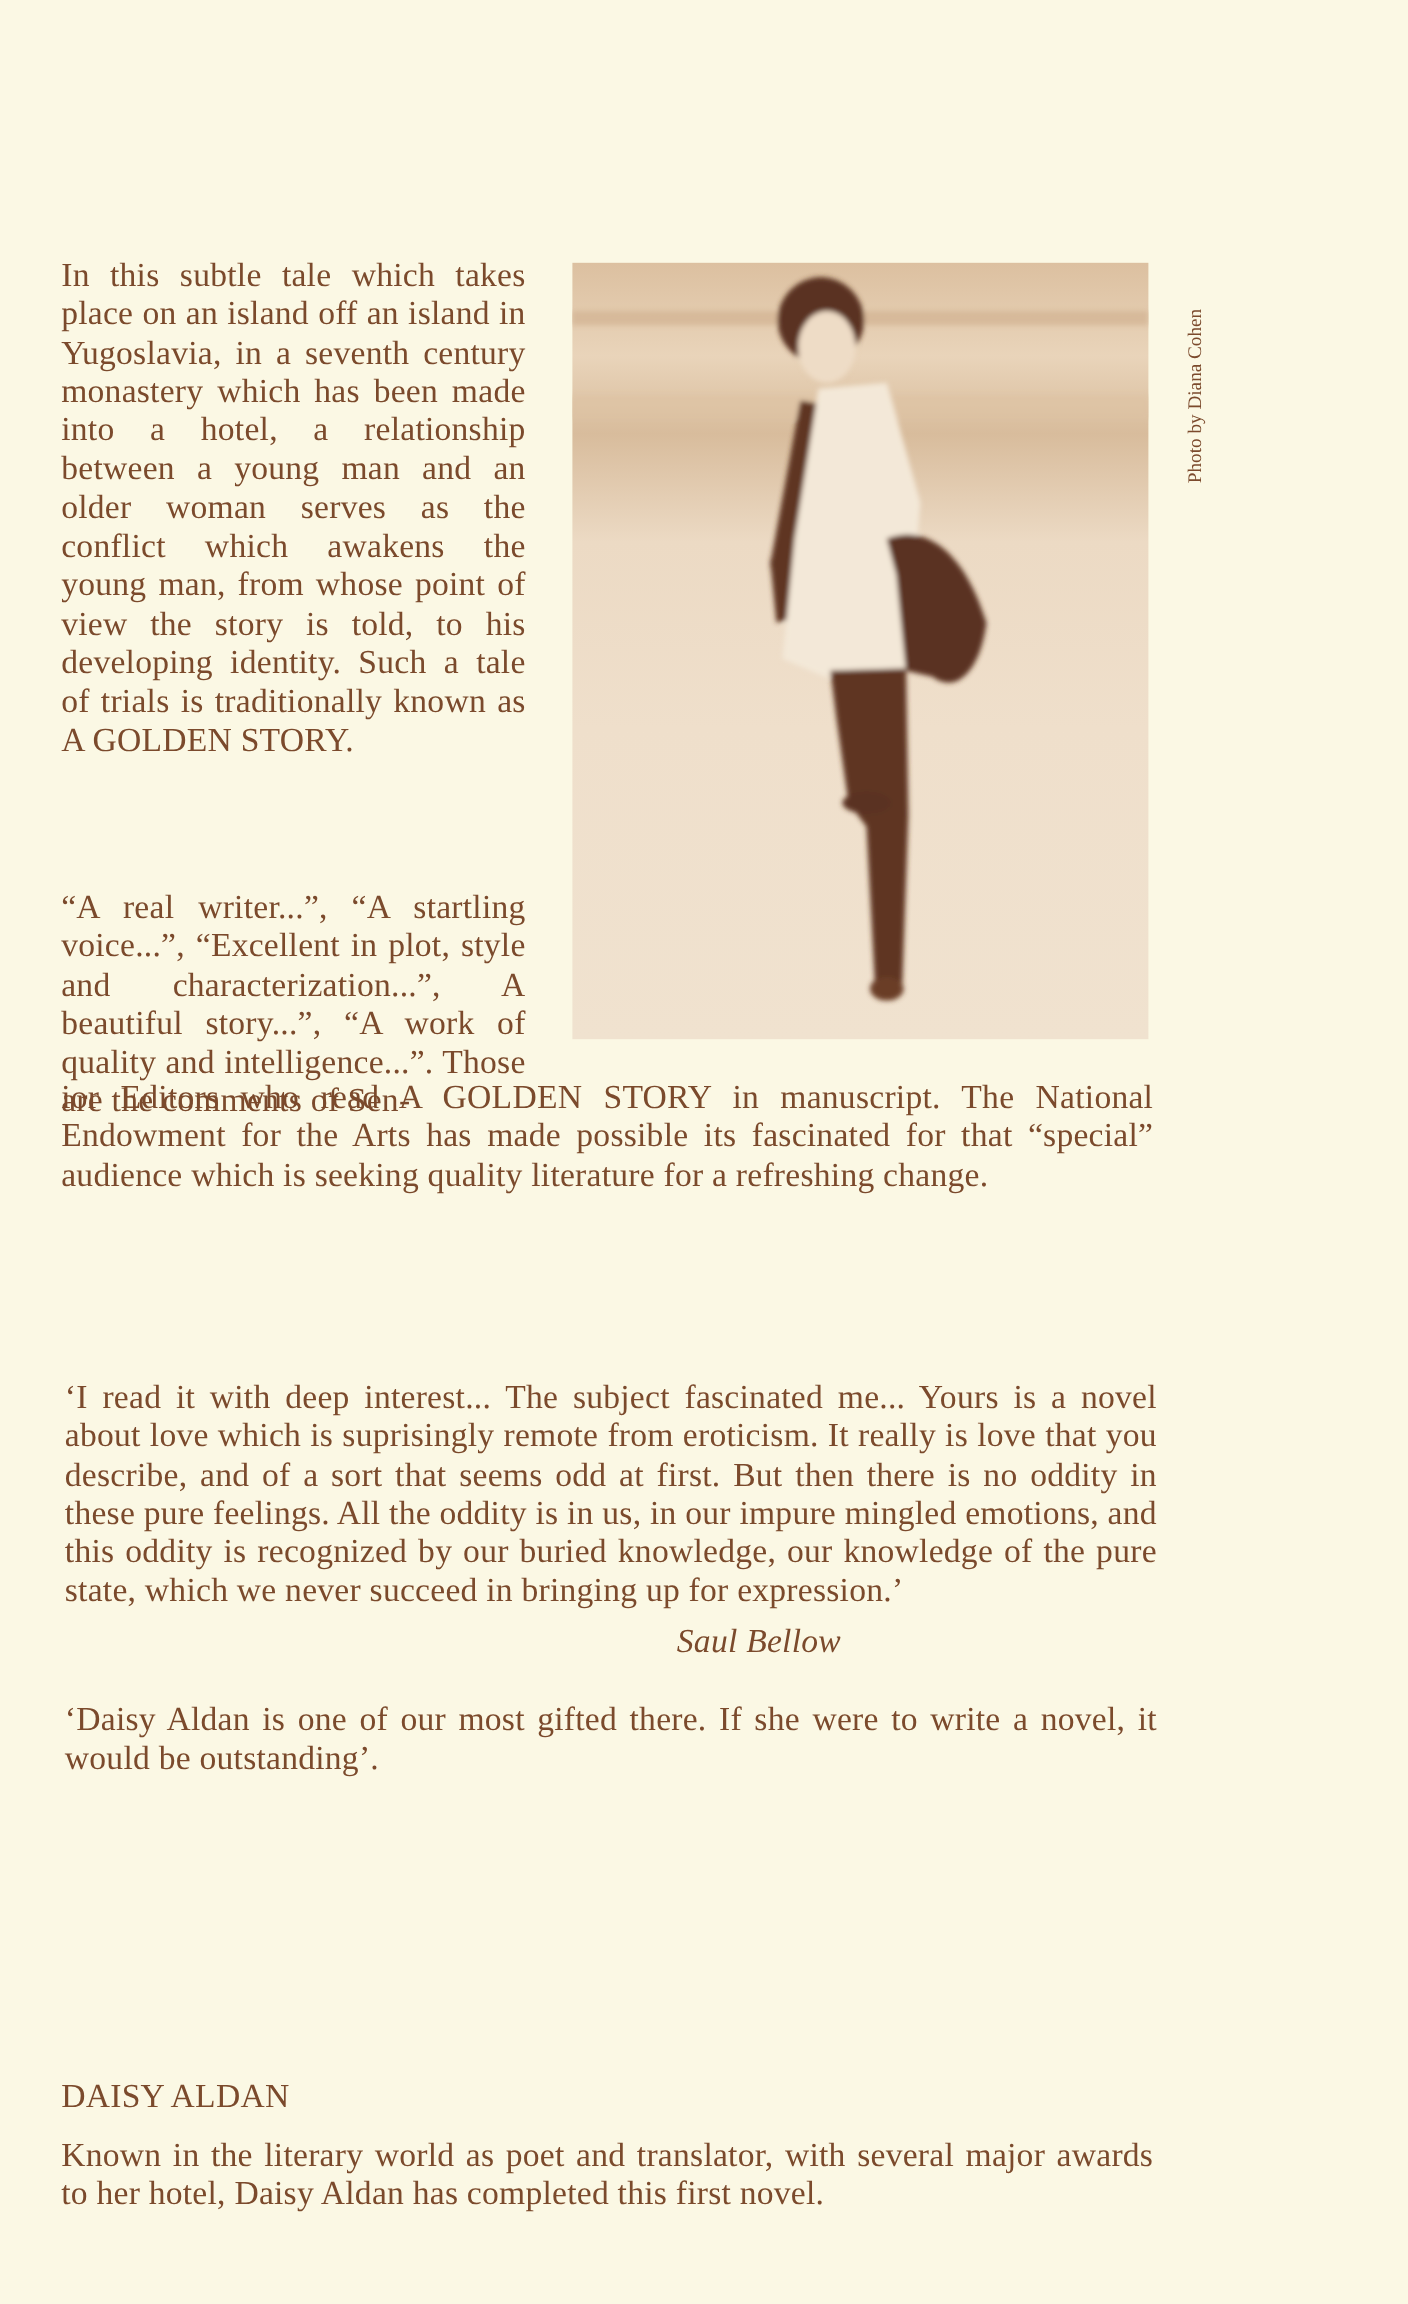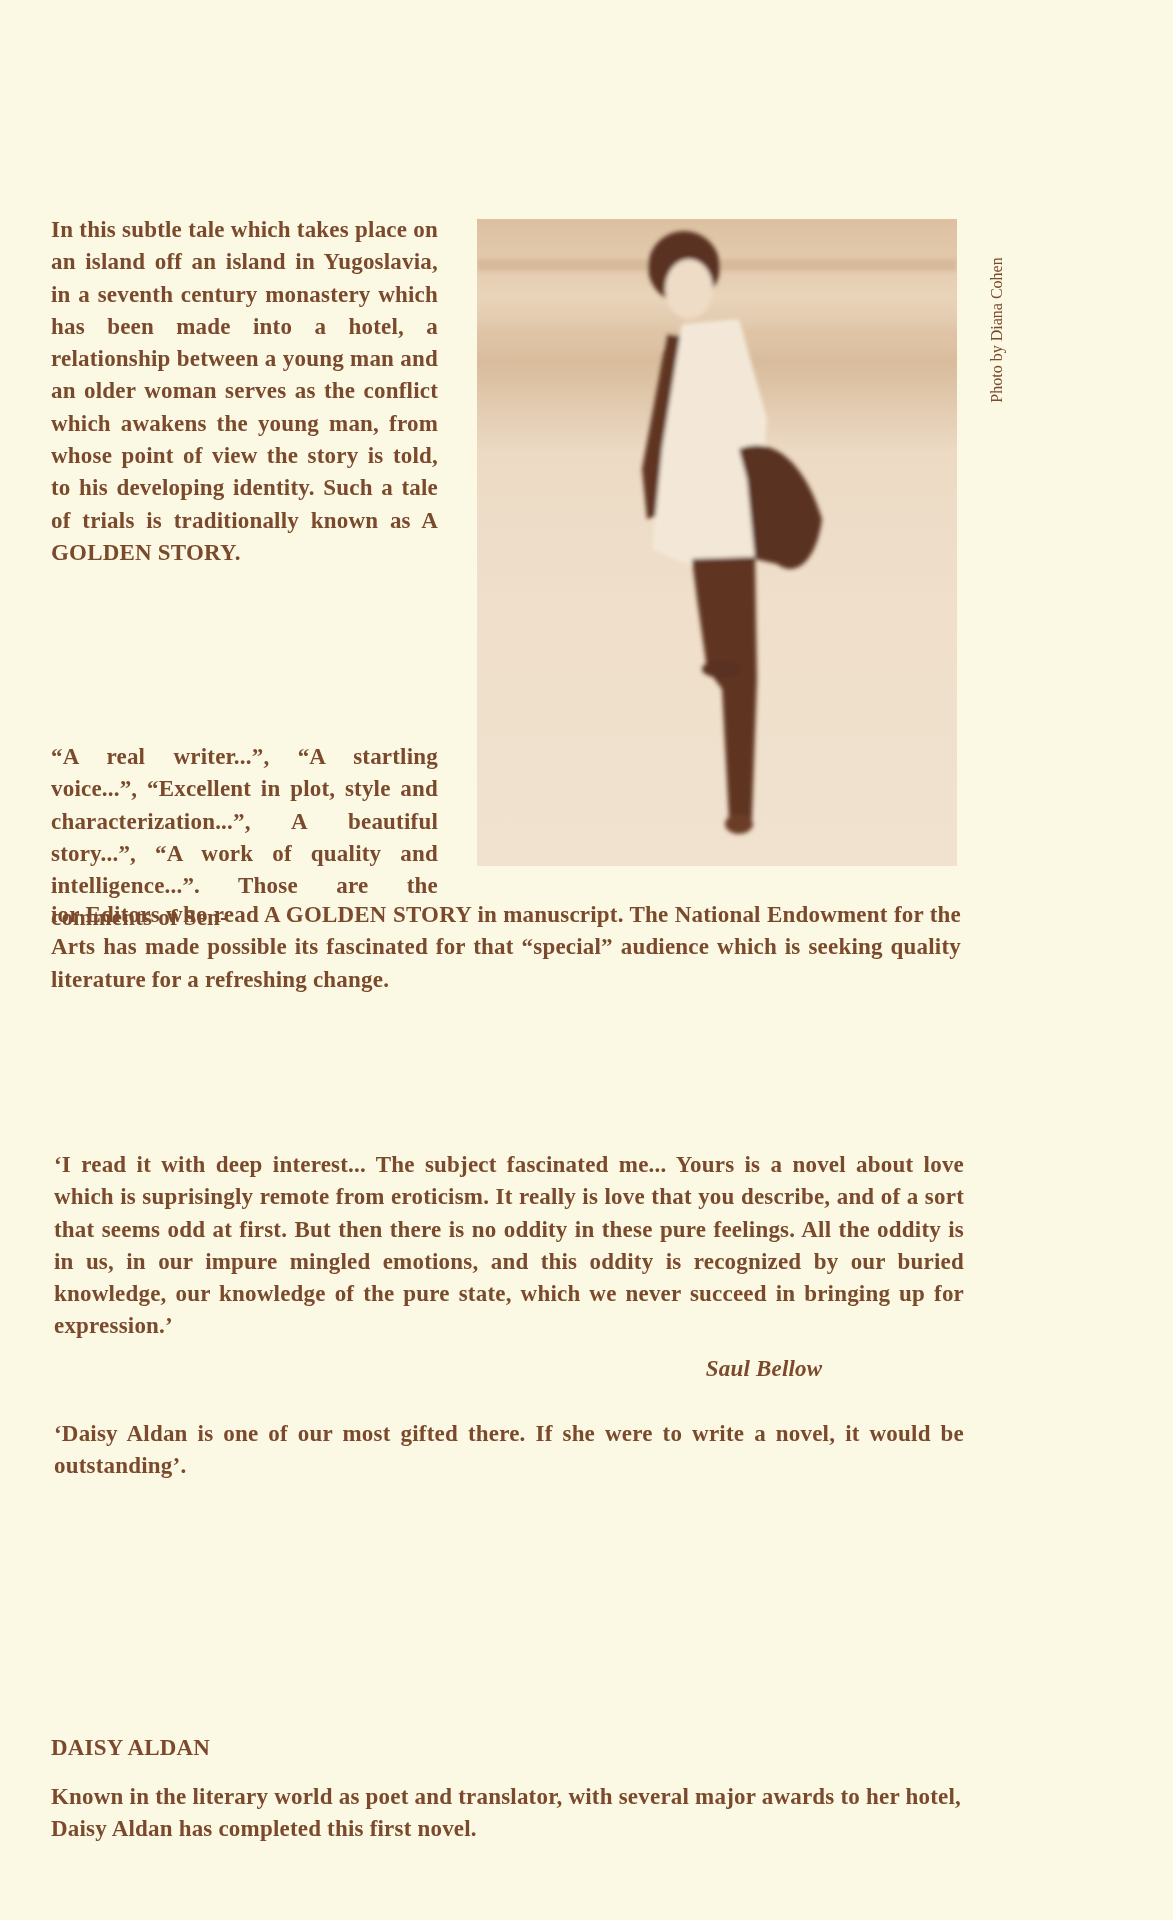--- a/index.html
+++ b/index.html
@@ -1,24 +1,24 @@
 <!DOCTYPE html>
 <html><head>
 <meta charset="utf-8">
 <style>
   html,body{margin:0;padding:0;}
   body{width:1173px;height:1920px;background:#fbf8e4;position:relative;overflow:hidden;
     font-family:"Liberation Serif","DejaVu Serif",serif;color:#7b4a2c;}
-  .p{position:absolute;font-size:23px;line-height:32.3px;letter-spacing:0.2px;margin:0;font-weight:bold;}
+  .p{position:absolute;font-size:28px;line-height:32.3px;letter-spacing:0.2px;margin:0;}
   .just{text-align:justify;text-align-last:left;}
   #intro{left:51px;top:214px;width:387px;}
   #quotes-top{left:51px;top:741px;width:387px;}
   #quotes-rest{left:51px;top:899px;width:910px;}
   #bellow{left:54px;top:1149px;width:910px;}
-  #sig{right:209px;top:1353px;font-style:italic;text-align:center;width:400px;}
+  #sig{right:209px;top:1353px;font-style:italic;text-align:left;width:400px;}
   #daisy-q{left:54px;top:1418px;width:910px;}
   #name{left:51px;top:1732px;width:600px;}
   #bio{left:51px;top:1781px;width:910px;}
   #photo{position:absolute;left:477px;top:219px;width:480px;height:647px;overflow:hidden;
     background:linear-gradient(180deg,#dcc0a0 0%,#e9d4ba 12%,#d8bc9c 22%,#ecdac4 36%,#efdfcb 60%,#f0e2cf 100%);}
   #credit{position:absolute;left:982px;top:215px;width:30px;height:230px;}
   #credit span{position:absolute;left:50%;top:50%;transform:translate(-50%,-50%) rotate(-90deg);
     white-space:nowrap;font-size:16px;color:#7b4a2c;}
 </style>
 </head>

